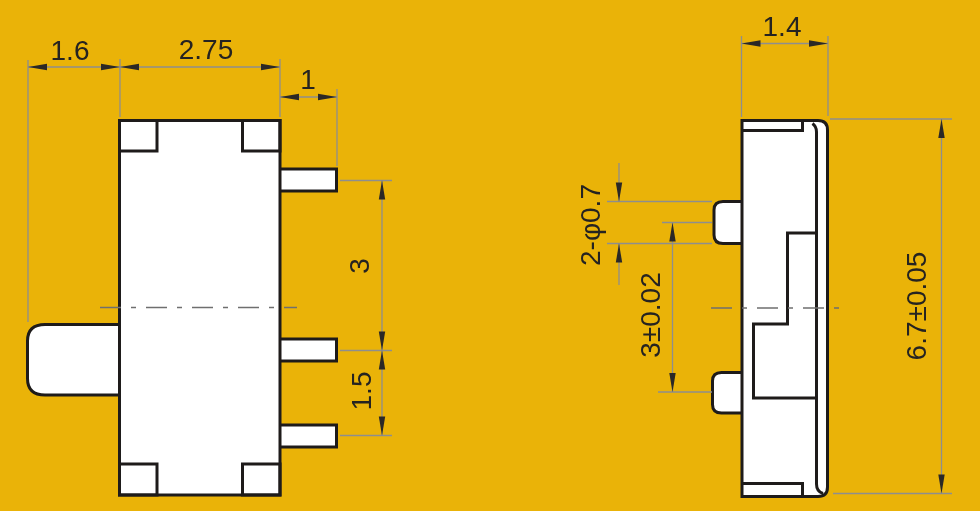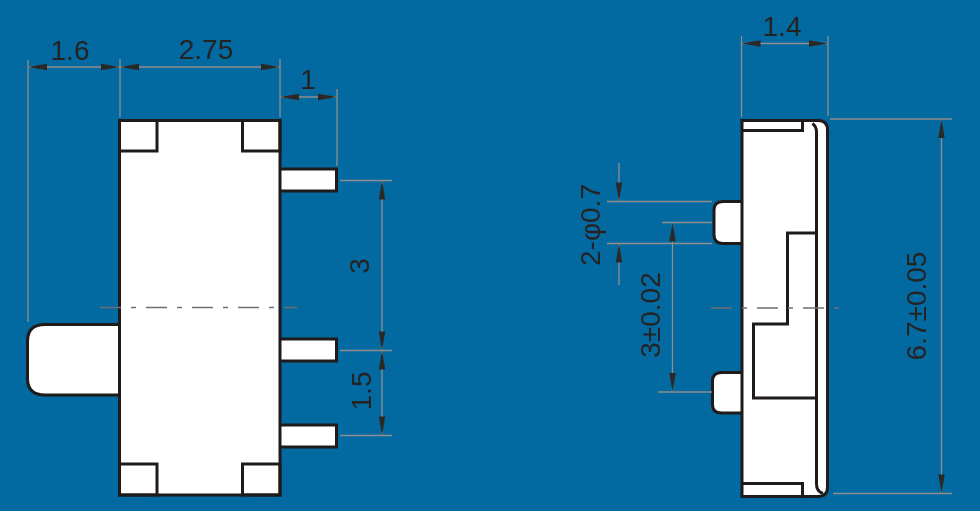--- a/index.html
+++ b/index.html
@@ -4,21 +4,21 @@
 <style>
   html, body {
     margin: 0;
     padding: 0;
     background: #ffffff;
   }
   .canvas {
     position: relative;
     width: 980px;
     height: 511px;
-    background: #0369a1;
+    background: #eab308;
     overflow: hidden;
   }
   svg text {
     font-family: "Liberation Sans", "DejaVu Sans", sans-serif;
     font-size: 28px;
     fill: #252321;
   }
   .outline {
     fill: none;
     stroke: #1e1b1a;

